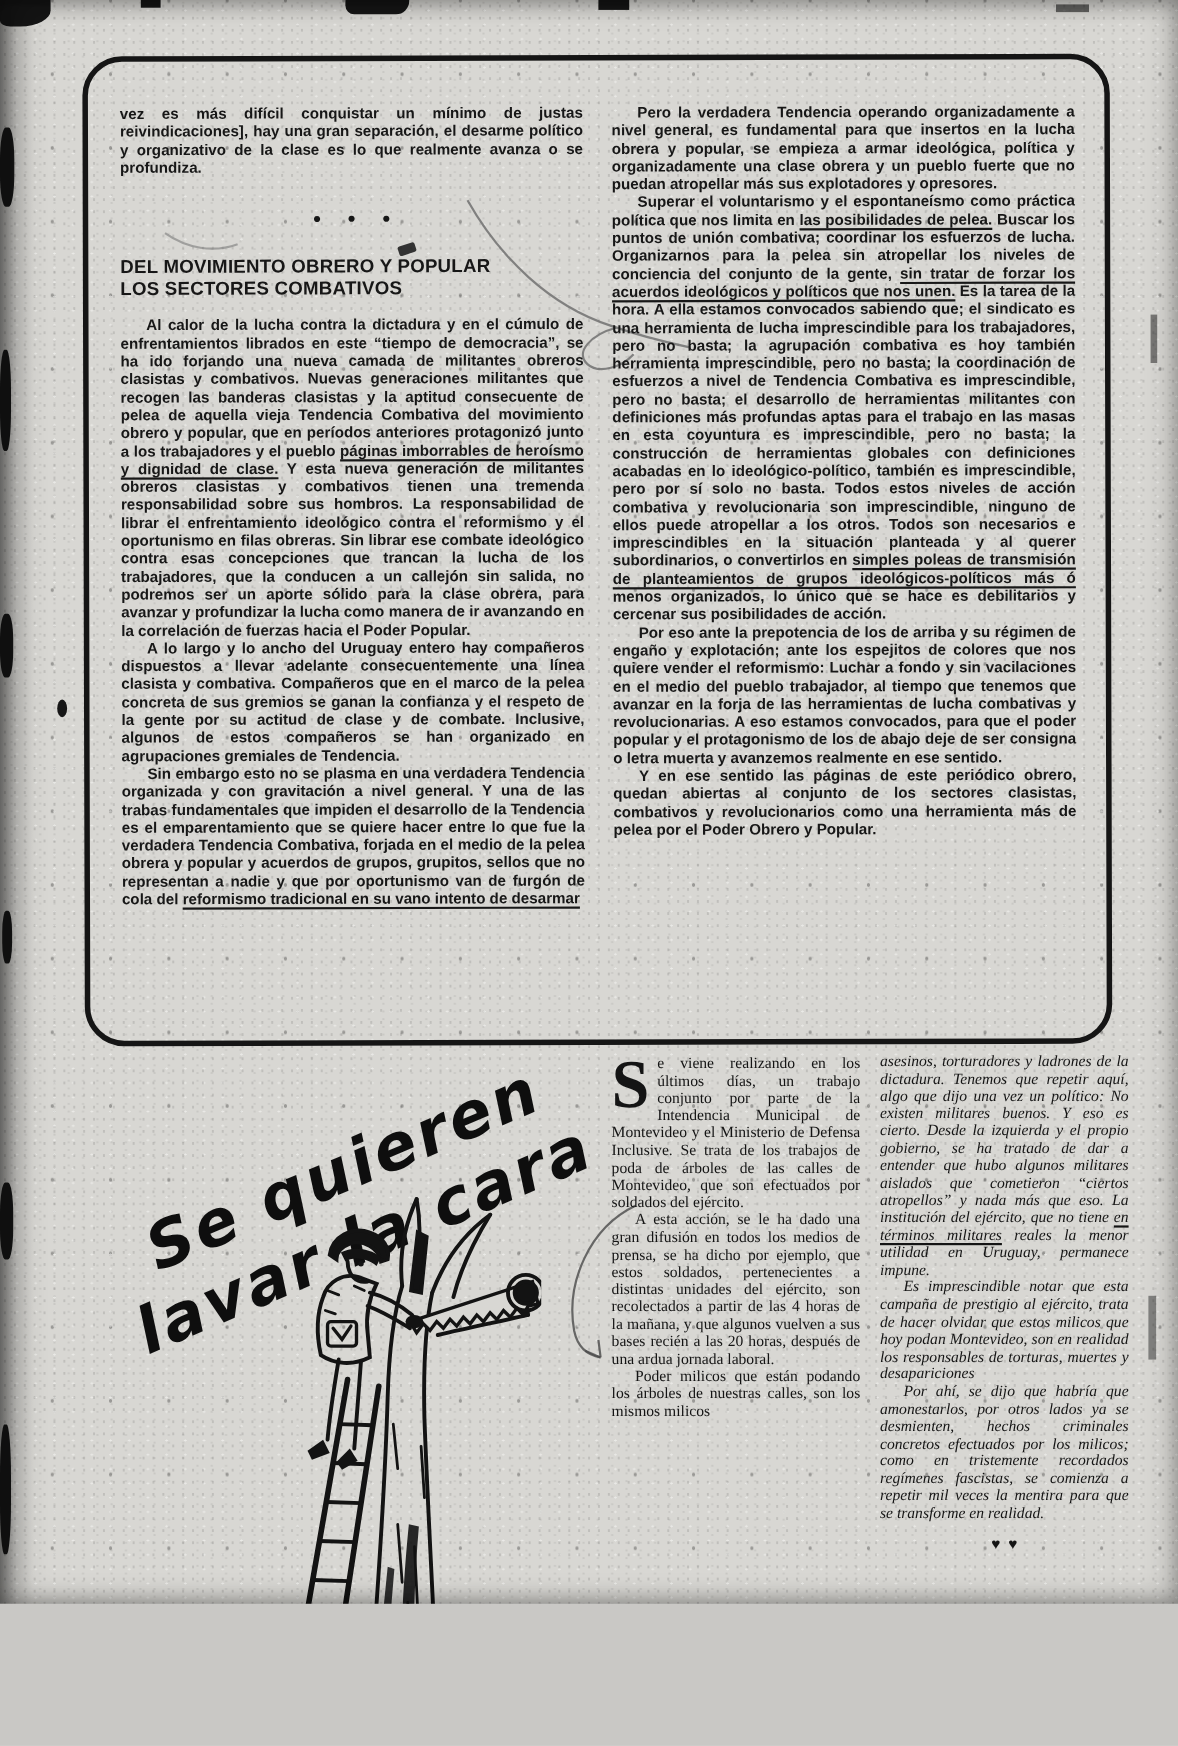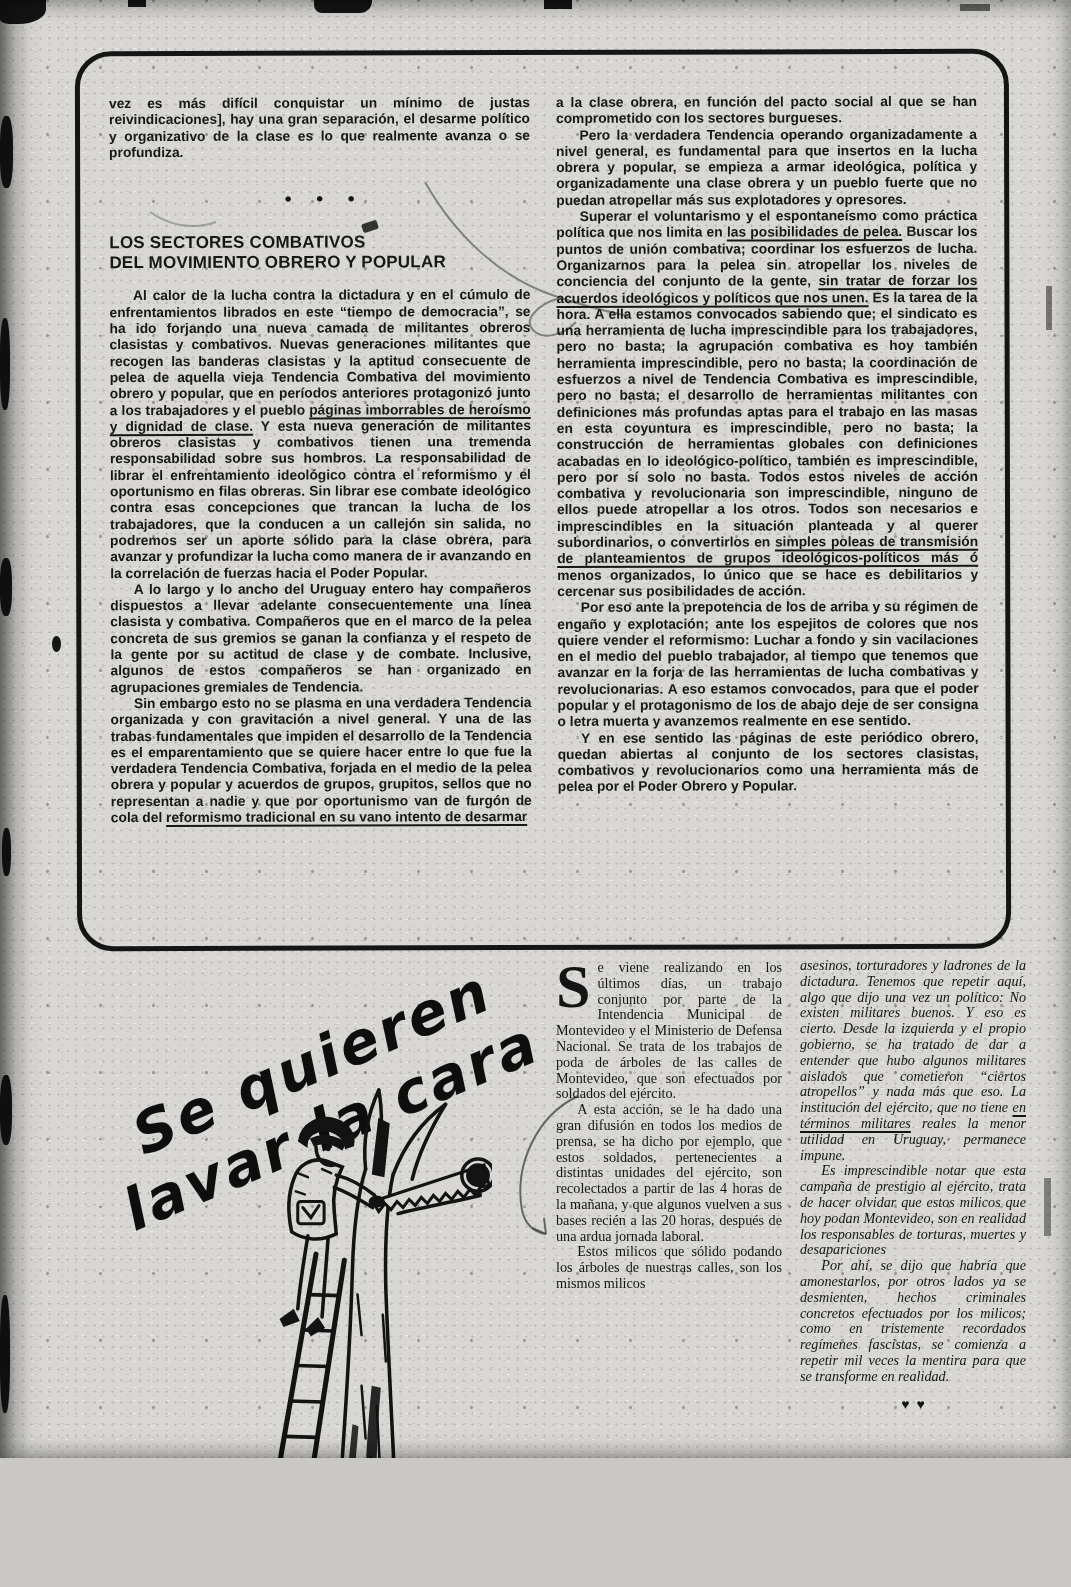--- a/index.html
+++ b/index.html
@@ -99,29 +99,28 @@
     <path d="M150 212 c20 14 44 18 66 10" fill="none" stroke="#7a7a7a" stroke-width="2" opacity=".6"></path>
     <path d="M578 1096 C536 1116 514 1166 522 1210 C525 1224 534 1232 546 1234" fill="none" stroke="#4a4a4a" stroke-width="2" opacity=".8"></path>
     <path d="M546 1234 l-14 -6 M546 1234 l-2 -16" fill="none" stroke="#4a4a4a" stroke-width="2" opacity=".8"></path>
   </svg>
 
   <section class="article-box">
     <div class="col">
       <p class="cont"><span>vez es más difícil conquistar un mínimo de justas reivindicaciones], hay una gran separación, el desarme político y organizativo de la clase es lo que realmente avanza o se profundiza.</span></p>
       <div class="dots">● ● ●</div>
       <h2 class="heading">
+        <span>DEL MOVIMIENTO OBRERO Y POPULAR</span>
         <span>LOS SECTORES COMBATIVOS</span>
-        <span>DEL MOVIMIENTO OBRERO Y POPULAR</span>
       </h2>
       <p class="para"><span>Al calor de la lucha contra la dictadura y en el cúmulo de enfrentamientos librados en este “tiempo de democracia”, se ha ido forjando una nueva camada de militantes obreros clasistas y combativos. Nuevas generaciones militantes que recogen las banderas clasistas y la aptitud consecuente de pelea de aquella vieja Tendencia Combativa del movimiento obrero y popular, que en períodos anteriores protagonizó junto a los trabajadores y el pueblo </span><span class="u">páginas imborrables de heroísmo y dignidad de clase.</span><span> Y esta nueva generación de militantes obreros clasistas y combativos tienen una tremenda responsabilidad sobre sus hombros. La responsabilidad de librar el enfrentamiento ideológico contra el reformismo y el oportunismo en filas obreras. Sin librar ese combate ideológico contra esas concepciones que trancan la lucha de los trabajadores, que la conducen a un callejón sin salida, no podremos ser un aporte sólido para la clase obrera, para avanzar y profundizar la lucha como manera de ir avanzando en la correlación de fuerzas hacia el Poder Popular.</span></p>
       <p class="para"><span>A lo largo y lo ancho del Uruguay entero hay compañeros dispuestos a llevar adelante consecuentemente una línea clasista y combativa. Compañeros que en el marco de la pelea concreta de sus gremios se ganan la confianza y el respeto de la gente por su actitud de clase y de combate. Inclusive, algunos de estos compañeros se han organizado en agrupaciones gremiales de Tendencia.</span></p>
       <p class="para"><span>Sin embargo esto no se plasma en una verdadera Tendencia organizada y con gravitación a nivel general. Y una de las trabas fundamentales que impiden el desarrollo de la Tendencia es el emparentamiento que se quiere hacer entre lo que fue la verdadera Tendencia Combativa, forjada en el medio de la pelea obrera y popular y acuerdos de grupos, grupitos, sellos que no representan a nadie y que por oportunismo van de furgón de cola del </span><span class="u">reformismo tradicional en su vano intento de desarmar</span></p>
     </div>
     <div class="col">
-      <p class="cont"><span>a la clase obrera, en función del pacto social al que se han comprometido con los sectores burgueses.</span></p>
       <p class="para"><span>Pero la verdadera Tendencia operando organizadamente a nivel general, es fundamental para que insertos en la lucha obrera y popular, se empieza a armar ideológica, política y organizadamente una clase obrera y un pueblo fuerte que no puedan atropellar más sus explotadores y opresores.</span></p>
       <p class="para"><span>Superar el voluntarismo y el espontaneísmo como práctica política que nos limita en </span><span class="u">las posibilidades de pelea.</span><span> Buscar los puntos de unión combativa; coordinar los esfuerzos de lucha. Organizarnos para la pelea sin atropellar los niveles de conciencia del conjunto de la gente, </span><span class="u">sin tratar de forzar los acuerdos ideológicos y políticos que nos unen.</span><span> Es la tarea de la hora. A ella estamos convocados sabiendo que; el sindicato es una herramienta de lucha imprescindible para los trabajadores, pero no basta; la agrupación combativa es hoy también herramienta imprescindible, pero no basta; la coordinación de esfuerzos a nivel de Tendencia Combativa es imprescindible, pero no basta; el desarrollo de herramientas militantes con definiciones más profundas aptas para el trabajo en las masas en esta coyuntura es imprescindible, pero no basta; la construcción de herramientas globales con definiciones acabadas en lo ideológico-político, también es imprescindible, pero por sí solo no basta. Todos estos niveles de acción combativa y revolucionaria son imprescindible, ninguno de ellos puede atropellar a los otros. Todos son necesarios e imprescindibles en la situación planteada y al querer subordinarios, o convertirlos en </span><span class="u">simples poleas de transmisión de planteamientos de grupos ideológicos-políticos más ó</span><span> menos organizados, lo único que se hace es debilitarios y cercenar sus posibilidades de acción.</span></p>
       <p class="para"><span>Por eso ante la prepotencia de los de arriba y su régimen de engaño y explotación; ante los espejitos de colores que nos quiere vender el reformismo: Luchar a fondo y sin vacilaciones en el medio del pueblo trabajador, al tiempo que tenemos que avanzar en la forja de las herramientas de lucha combativas y revolucionarias. A eso estamos convocados, para que el poder popular y el protagonismo de los de abajo deje de ser consigna o letra muerta y avanzemos realmente en ese sentido.</span></p>
       <p class="para"><span>Y en ese sentido las páginas de este periódico obrero, quedan abiertas al conjunto de los sectores clasistas, combativos y revolucionarios como una herramienta más de pelea por el Poder Obrero y Popular.</span></p>
     </div>
   </section>
 
   <div class="handwritten">
     <div class="hw1">Se quieren</div>
     <div class="hw2">lavar la cara</div>
@@ -174,23 +173,23 @@
       <path d="M74 90 l10 4 M72 108 l9 3 M98 86 l9 4" stroke-width="2.5"></path>
 
       <path d="M84 152 C80 176 76 200 74 224"></path>
       <path d="M104 154 C102 180 100 206 98 232"></path>
       <path d="M70 224 l-14 10 l4 8 l16 -6 z" fill="#131313" stroke="none"></path>
       <path d="M94 232 l-12 12 l5 7 l14 -8 z" fill="#131313" stroke="none"></path>
     </g>
   </svg>
 
   <div class="fcol fcol1">
-    <p class="fp"><span class="dropcap">S</span><span><span>e viene realizando en los últimos días, un trabajo conjunto por parte de la Intendencia Municipal de Montevideo y el Ministerio de Defensa Nacional. Se trata de los trabajos de poda de árboles de las calles de Montevideo, que son efectuados por soldados del ejército.</span></span></p>
+    <p class="fp"><span class="dropcap">S</span><span><span>e viene realizando en los últimos días, un trabajo conjunto por parte de la Intendencia Municipal de Montevideo y el Ministerio de Defensa Inclusive. Se trata de los trabajos de poda de árboles de las calles de Montevideo, que son efectuados por soldados del ejército.</span></span></p>
     <p class="fp indent"><span>A esta acción, se le ha dado una gran difusión en todos los medios de prensa, se ha dicho por ejemplo, que estos soldados, pertenecientes a distintas unidades del ejército, son recolectados a partir de las 4 horas de la mañana, y que algunos vuelven a sus bases recién a las 20 horas, después de una ardua jornada laboral.</span></p>
-    <p class="fp indent"><span>Estos milicos que sólido podando los árboles de nuestras calles, son los mismos milicos</span></p>
+    <p class="fp indent"><span>Poder milicos que están podando los árboles de nuestras calles, son los mismos milicos</span></p>
   </div>
 
   <div class="fcol fcol2">
     <p class="fp"><span>asesinos, torturadores y ladrones de la dictadura. Tenemos que repetir aquí, algo que dijo una vez un político: No existen militares buenos. Y eso es cierto. Desde la izquierda y el propio gobierno, se ha tratado de dar a entender que hubo algunos militares aislados que cometieron “ciertos atropellos” y nada más que eso. La institución del ejército, que no tiene </span><span class="u">en términos militares</span><span> reales la menor utilidad en Uruguay, permanece impune.</span></p>
     <p class="fp indent"><span>Es imprescindible notar que esta campaña de prestigio al ejército, trata de hacer olvidar que estos milicos que hoy podan Montevideo, son en realidad los responsables de torturas, muertes y desapariciones</span></p>
     <p class="fp indent"><span>Por ahí, se dijo que habría que amonestarlos, por otros lados ya se desmienten, hechos criminales concretos efectuados por los milicos; como en tristemente recordados regímenes fascistas, se comienza a repetir mil veces la mentira para que se transforme en realidad.</span></p>
     <div class="endmark">♥♥</div>
   </div>
 
   <div class="footer-rule"></div>

